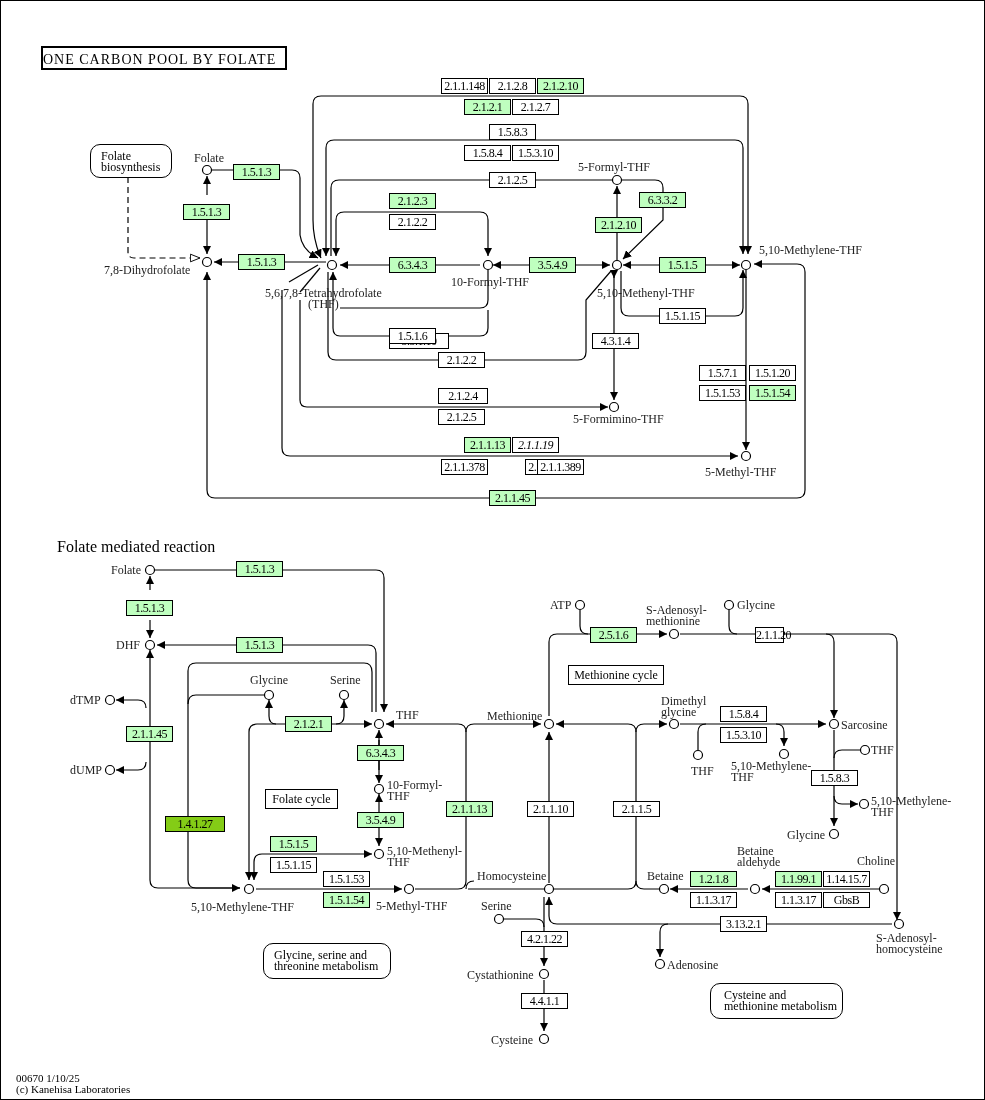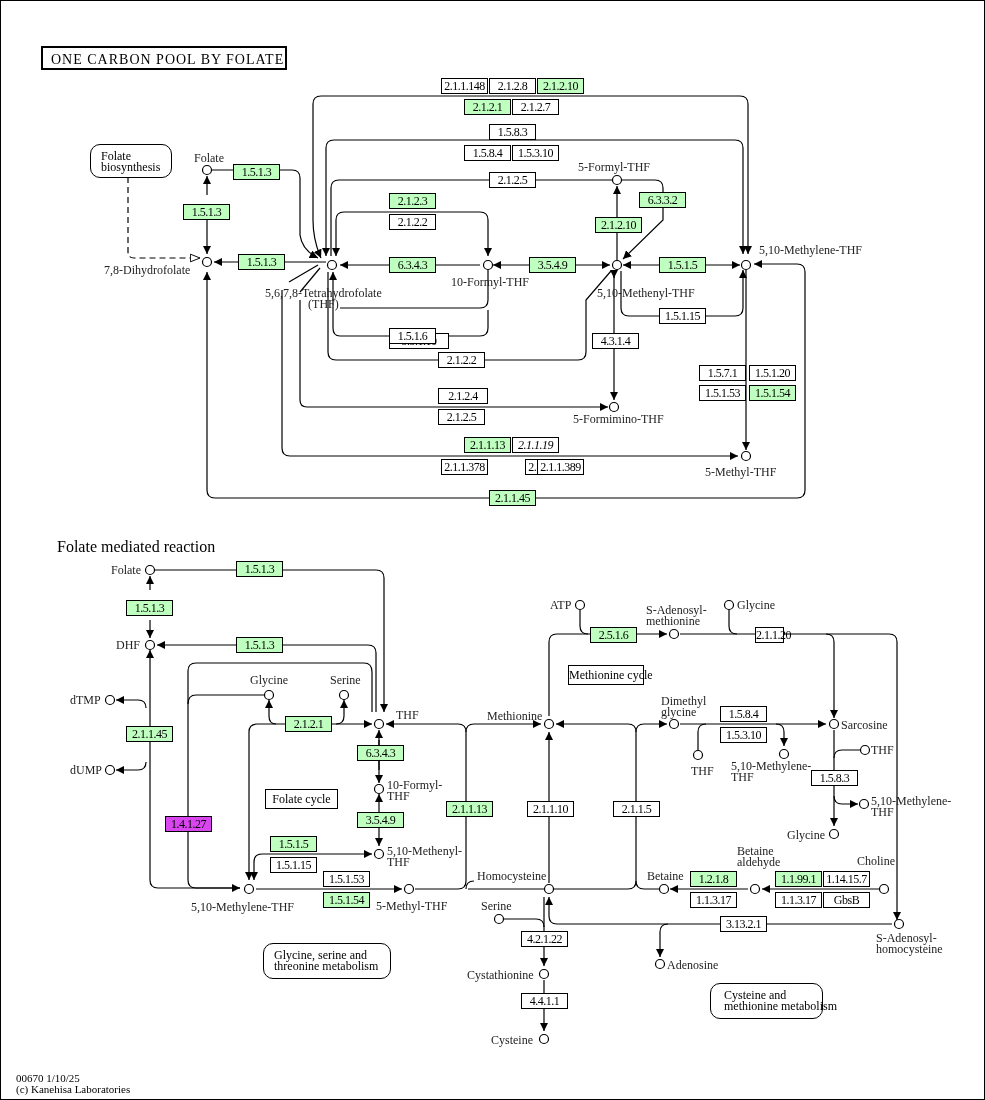--- a/index.html
+++ b/index.html
@@ -1,19 +1,19 @@
 <!DOCTYPE html>
 <html><head>
 <meta charset="utf-8">
 <style>
   html, body { margin: 0; padding: 0; background: #ffffff; }
   body { width: 985px; height: 1100px; position: relative; overflow: hidden; font-family: "Liberation Serif", "DejaVu Serif", serif; }
   #frame { position: absolute; left: 0; top: 0; width: 983px; height: 1098px; border: 1px solid #000; }
   svg#map { position: absolute; left: 0; top: 0; }
-  .title-box { position: absolute; left: 41px; top: 46px; width: 242px; height: 24px; border: 2px solid #000; background: #fff; font-size: 14px; letter-spacing: 1px; line-height: 24px; padding-left: 8px; box-sizing: border-box; width: 246px; }
+  .title-box { position: absolute; left: 41px; top: 46px; width: 242px; height: 24px; border: 2px solid #000; background: #fff; font-size: 14px; letter-spacing: 1px; line-height: 24px; padding-left: 0; box-sizing: border-box; width: 246px; }
   .enz { position: absolute; height: 16px; border: 1px solid #000; background: #ffffff; font-size: 12px; line-height: 15px; text-align: center; box-sizing: border-box; white-space: nowrap; letter-spacing: -0.5px; cursor: pointer; }
   .enz.hl { background: #bfffbf; }
   .cpd-label { position: absolute; font-size: 12px; line-height: 11px; white-space: pre; color: #222; }
   .map-link { position: absolute; border: 1px solid #000; border-radius: 10px; background: #fff; font-size: 12px; line-height: 11px; padding: 6px 10px; box-sizing: border-box; white-space: pre; cursor: pointer; }
   .box-label { position: absolute; border: 1px solid #000; background: #fff; font-size: 12px; line-height: 18px; text-align: center; box-sizing: border-box; white-space: nowrap; }
   .section-label { position: absolute; font-size: 16px; }
   .footer { position: absolute; left: 16px; top: 1073px; font-size: 11px; line-height: 11px; white-space: pre; }
 </style>
 </head>
 <body>
@@ -188,24 +188,24 @@
 </svg>
 
 <div class="title-box">ONE CARBON POOL BY FOLATE</div>
 
 <div class="section-label" style="left:57px;top:538px;">Folate mediated reaction</div>
 
 <div class="map-link" style="left:90px;top:144px;width:82px;height:34px;">Folate
 biosynthesis</div>
 <div class="map-link" style="left:263px;top:943px;width:128px;height:36px;">Glycine, serine and
 threonine metabolism</div>
-<div class="map-link" style="left:710px;top:983px;width:113px;height:36px;padding-left:13px;">Cysteine and
+<div class="map-link" style="left:710px;top:983px;width:133px;height:36px;padding-left:13px;">Cysteine and
 methionine metabolism</div>
 
-<div class="box-label" style="left:568px;top:665px;width:76px;height:20px;">Methionine cycle</div>
+<div class="box-label" style="left:568px;top:665px;width:96px;height:20px;">Methionine cycle</div>
 <div class="box-label" style="left:265px;top:789px;width:73px;height:20px;">Folate cycle</div>
 
 <div class="cpd-label" style="left:194px;top:153px;">Folate</div>
 <div class="cpd-label" style="left:104px;top:265px;">7,8-Dihydrofolate</div>
 <div class="cpd-label" style="left:265px;top:288px;text-align:center;">5,6,7,8-Tetrahydrofolate
 (THF)</div>
 <div class="cpd-label" style="left:451px;top:277px;">10-Formyl-THF</div>
 <div class="cpd-label" style="left:578px;top:162px;">5-Formyl-THF</div>
 <div class="cpd-label" style="left:597px;top:288px;">5,10-Methenyl-THF</div>
 <div class="cpd-label" style="left:759px;top:245px;">5,10-Methylene-THF</div>
@@ -290,21 +290,21 @@
   <div class="enz" style="left:537px;top:459px;width:47px;">2.1.1.389</div>
   <div class="enz hl" style="left: 489px; top: 490px; width: 47px; background: rgb(191, 255, 191);">2.1.1.45</div>
 
   <div class="enz hl" style="left: 236px; top: 561px; width: 47px; background: rgb(191, 255, 191);">1.5.1.3</div>
   <div class="enz hl" style="left: 126px; top: 600px; width: 47px; background: rgb(191, 255, 191);">1.5.1.3</div>
   <div class="enz hl" style="left: 236px; top: 637px; width: 47px; background: rgb(191, 255, 191);">1.5.1.3</div>
   <div class="enz hl" style="left: 126px; top: 726px; width: 47px; background: rgb(191, 255, 191);">2.1.1.45</div>
   <div class="enz hl" style="left: 285px; top: 716px; width: 47px; background: rgb(191, 255, 191);">2.1.2.1</div>
   <div class="enz hl" style="left: 357px; top: 745px; width: 47px; background: rgb(191, 255, 191);">6.3.4.3</div>
   <div class="enz hl" style="left: 357px; top: 812px; width: 47px; background: rgb(191, 255, 191);">3.5.4.9</div>
-  <div class="enz hl" style="left: 165px; top: 816px; width: 47px; background: #d946ef;">1.4.1.27</div>
+  <div class="enz hl" style="left: 165px; top: 816px; width: 60px; background: #84cc16;">1.4.1.27</div>
   <div class="enz hl" style="left: 270px; top: 836px; width: 47px; background: rgb(191, 255, 191);">1.5.1.5</div>
   <div class="enz" style="left:270px;top:857px;width:47px;">1.5.1.15</div>
   <div class="enz" style="left:323px;top:871px;width:47px;">1.5.1.53</div>
   <div class="enz hl" style="left: 323px; top: 892px; width: 47px; background: rgb(191, 255, 191);">1.5.1.54</div>
   <div class="enz hl" style="left: 446px; top: 801px; width: 47px; background: rgb(191, 255, 191);">2.1.1.13</div>
   <div class="enz hl" style="left: 590px; top: 627px; width: 47px; background: rgb(191, 255, 191);">2.5.1.6</div>
   <div class="enz" style="left:755px;top:627px;width:29px;">2.1.1.20</div>
   <div class="enz" style="left:720px;top:706px;width:47px;">1.5.8.4</div>
   <div class="enz" style="left:720px;top:727px;width:47px;">1.5.3.10</div>
   <div class="enz" style="left:811px;top:770px;width:47px;">1.5.8.3</div>

